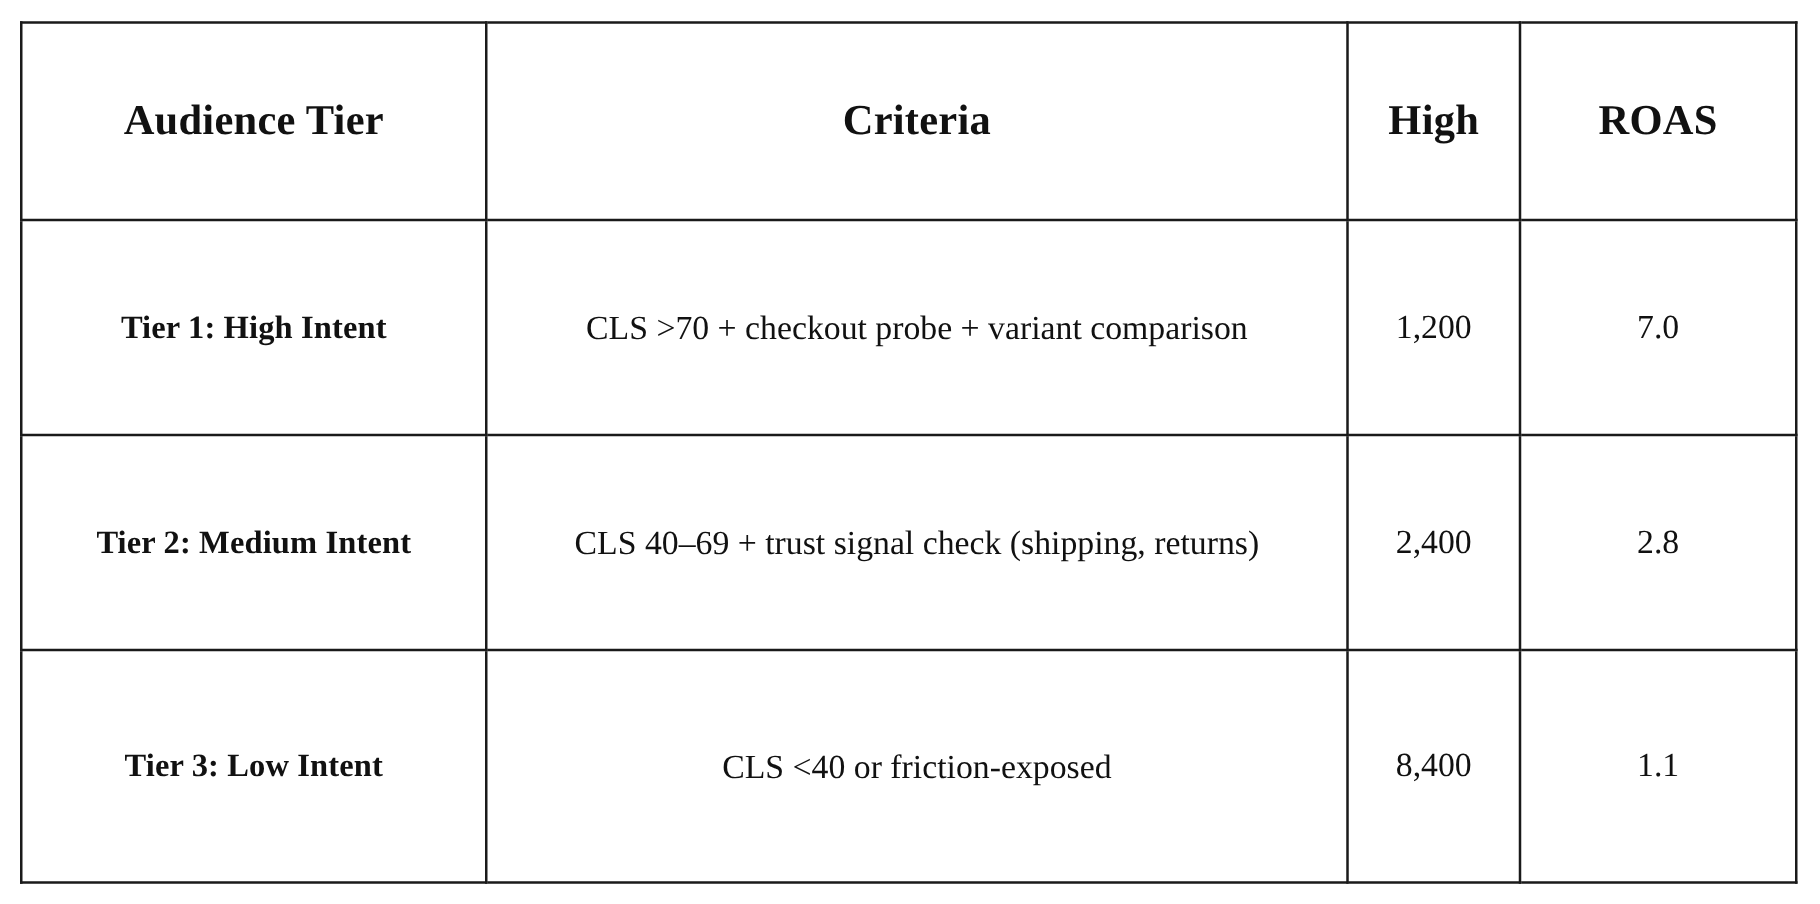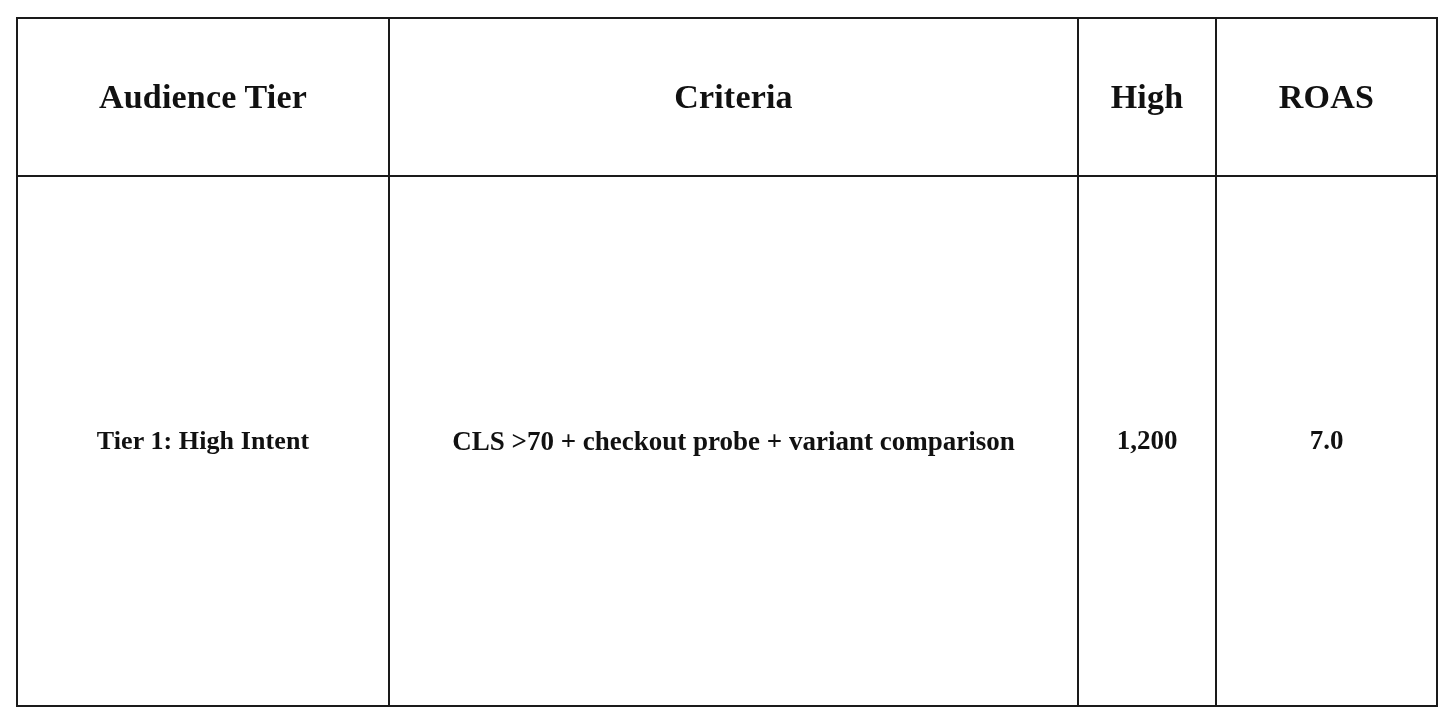--- a/index.html
+++ b/index.html
@@ -68,30 +68,30 @@
   tbody tr.row-short { height: 146px; }
 
   td.cell-tier {
     font-weight: bold;
     font-size: 26px;
     line-height: 1.25;
     letter-spacing: 0.1px;
   }
 
   td.cell-criteria {
-    font-weight: bold;
+    font-weight: normal;
     font-size: 27px;
     line-height: 1.42;
     padding-left: 44px;
     padding-right: 44px;
   }
 
   td.cell-size,
   td.cell-roas {
-    font-weight: bold;
+    font-weight: normal;
     font-size: 27px;
     line-height: 1.3;
     margin-left: 35px;
   }
 </style>
 </head>
 <body>
 
 <div class="page">
   <div class="table-wrap">
@@ -110,16 +110,28 @@
           <th>ROAS</th>
         </tr>
       </thead>
       <tbody>
         <tr class="row-tall">
           <td class="cell-tier">Tier 1: High Intent</td>
           <td class="cell-criteria">CLS &gt;70 + checkout probe + variant comparison</td>
           <td class="cell-size">1,200</td>
           <td class="cell-roas">7.0</td>
         </tr>
+        <tr class="row-tall">
+          <td class="cell-tier">Tier 2: Medium Intent</td>
+          <td class="cell-criteria">CLS 40–69 + trust signal check (shipping, returns)</td>
+          <td class="cell-size">2,400</td>
+          <td class="cell-roas">2.8</td>
+        </tr>
+        <tr class="row-short">
+          <td class="cell-tier">Tier 3: Low Intent</td>
+          <td class="cell-criteria">CLS &lt;40 or friction-exposed</td>
+          <td class="cell-size">8,400</td>
+          <td class="cell-roas">1.1</td>
+        </tr>
       </tbody>
     </table>
   </div>
 </div>
 
 </body></html>

